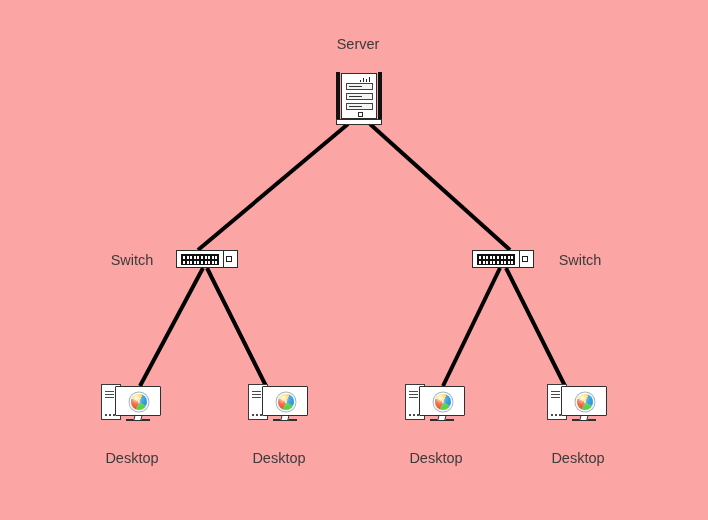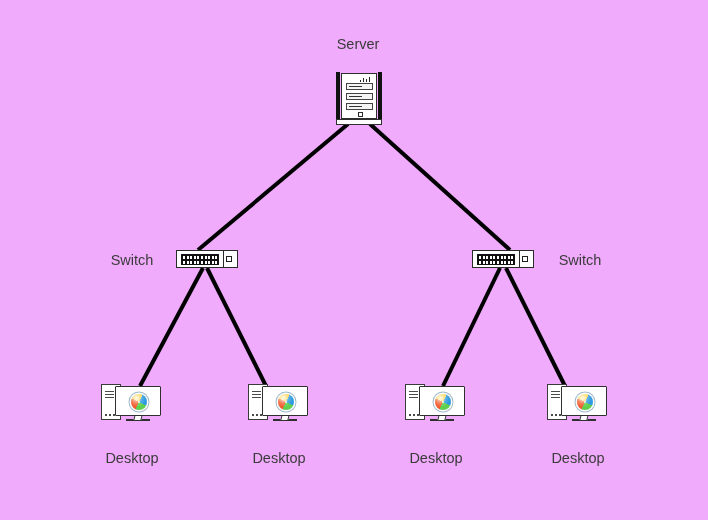--- a/index.html
+++ b/index.html
@@ -8,21 +8,21 @@
     padding: 0;
     background: #ffffff;
   }
   body {
     font-family: "Liberation Sans", "DejaVu Sans", sans-serif;
   }
   #diagram-canvas {
     position: relative;
     width: 708px;
     height: 520px;
-    background: #f0abfc;
+    background: #fca5a5;
     overflow: hidden;
   }
   #link-layer {
     position: absolute;
     left: 0;
     top: 0;
     width: 708px;
     height: 520px;
     pointer-events: none;
   }

